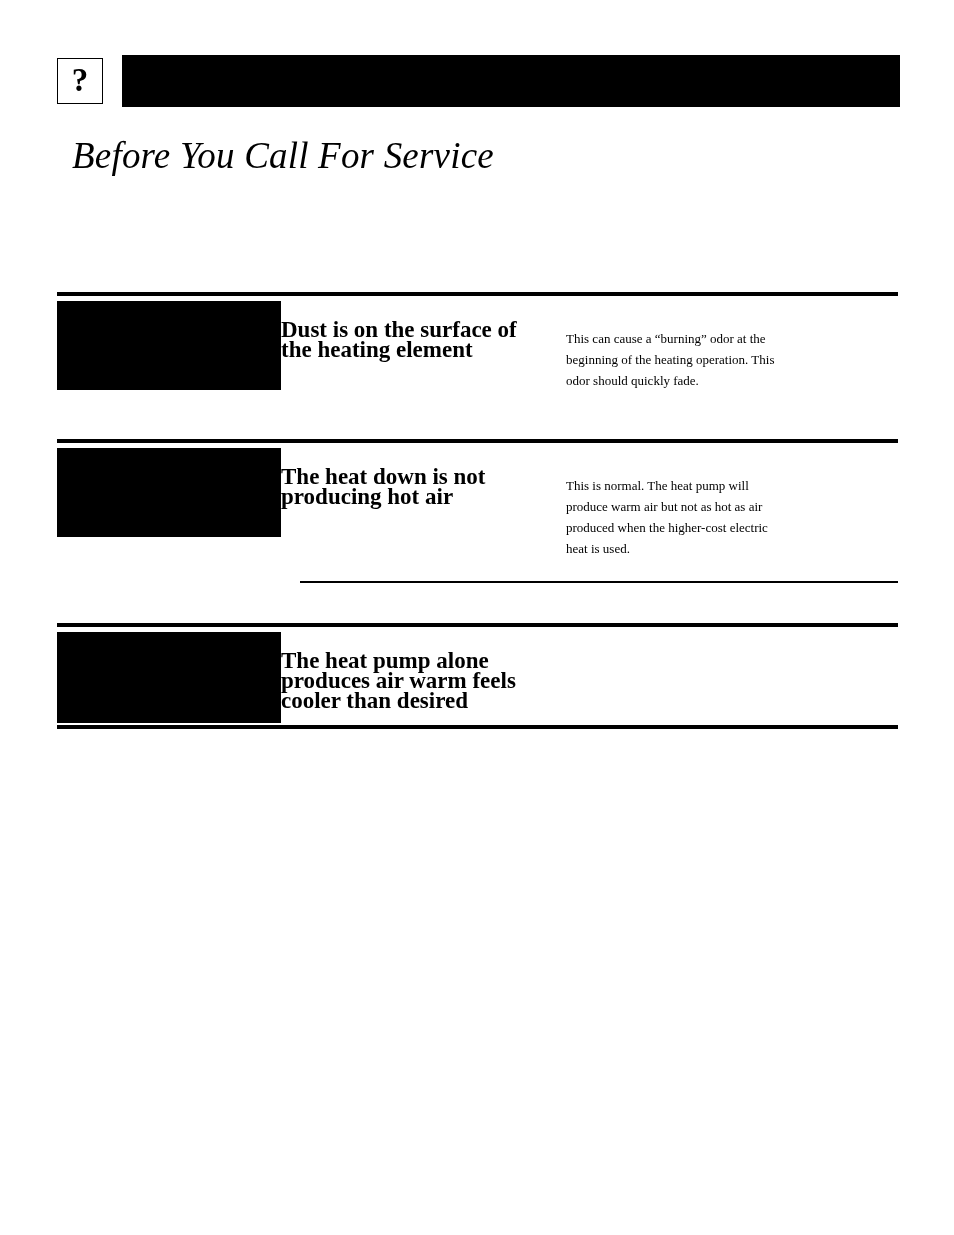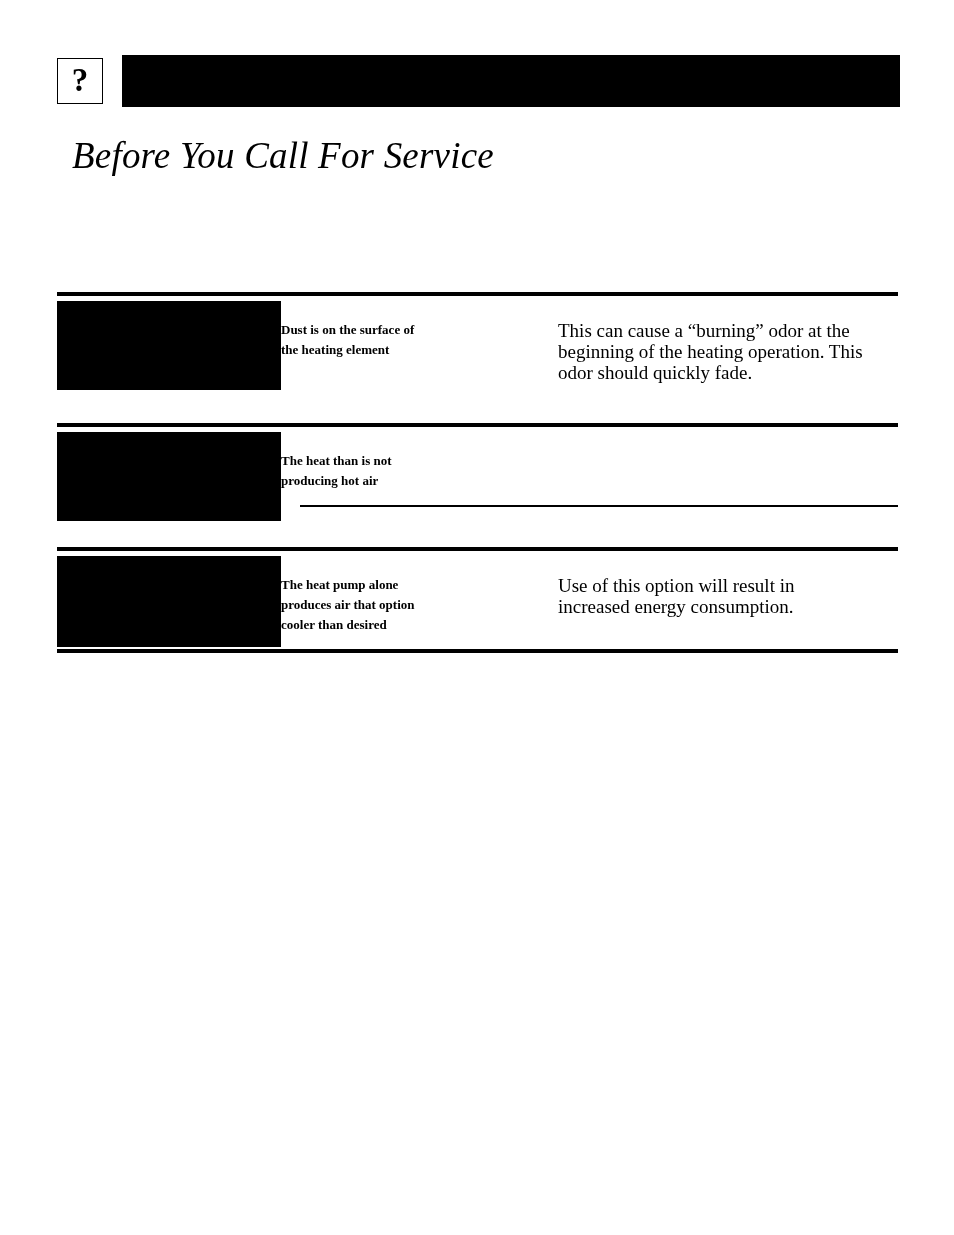--- a/index.html
+++ b/index.html
@@ -146,39 +146,39 @@
   .problem-col {
     width: 277px;
     flex: 0 0 277px;
     padding-top: 24px;
     padding-right: 14px;
     box-sizing: border-box;
   }
   .problem-text {
     font-family: "Liberation Serif", "DejaVu Serif", serif;
     font-weight: bold;
-    font-size: 13px;
+    font-size: 23px;
     line-height: 20px;
     margin: 0;
     white-space: pre-line;
   }
 
   
   .solution-col {
     flex: 1 1 auto;
     padding-top: 24px;
     padding-right: 4px;
     box-sizing: border-box;
   }
   .solution-text {
     font-family: "Liberation Serif", "DejaVu Serif", serif;
     font-weight: normal;
-    font-size: 19px;
+    font-size: 13px;
     line-height: 21px;
-    margin: 0;
+    margin: 8px;
     white-space: pre-line;
   }
   .solution-text + .solution-text {
     margin-top: 16px;
     text-indent: 46px;
   }
 
   
   .subrow-divider-wrap {
     width: 841px;
@@ -240,22 +240,28 @@
   <div class="group-rule"></div>
 
   <div class="row-group">
     <div class="problem-row">
       <div class="cause-col">
         <div class="cause-block" style="height:89px;">
           <span class="cause-block-text"></span>
         </div>
       </div>
       <div class="problem-col">
-        <p class="problem-text">The heat than is not
+        <p class="problem-text">The heat down is not
 producing hot air</p>
+      </div>
+      <div class="solution-col">
+        <p class="solution-text">This is normal. The heat pump will
+produce warm air but not as hot as air
+produced when the higher-cost electric
+heat is used.</p>
       </div>
     </div>
 
     <div class="row-pad-bottom"></div>
 
     <div class="subrow-divider-wrap">
       <div class="subrow-divider-spacer"></div>
       <div class="subrow-divider"></div>
     </div>
 
@@ -270,25 +276,23 @@
 
   <div class="row-group">
     <div class="problem-row">
       <div class="cause-col">
         <div class="cause-block" style="height:91px;">
           <span class="cause-block-text"></span>
         </div>
       </div>
       <div class="problem-col">
         <p class="problem-text">The heat pump alone
-produces air that option
+produces air warm feels
 cooler than desired</p>
       </div>
       <div class="solution-col">
-        <p class="solution-text">Use of this option will result in
-increased energy consumption.</p>
       </div>
     </div>
     <div class="row-pad-bottom"></div>
   </div>
 
   <div class="table-rule-bottom"></div>
 </div>
 
 </body></html>

